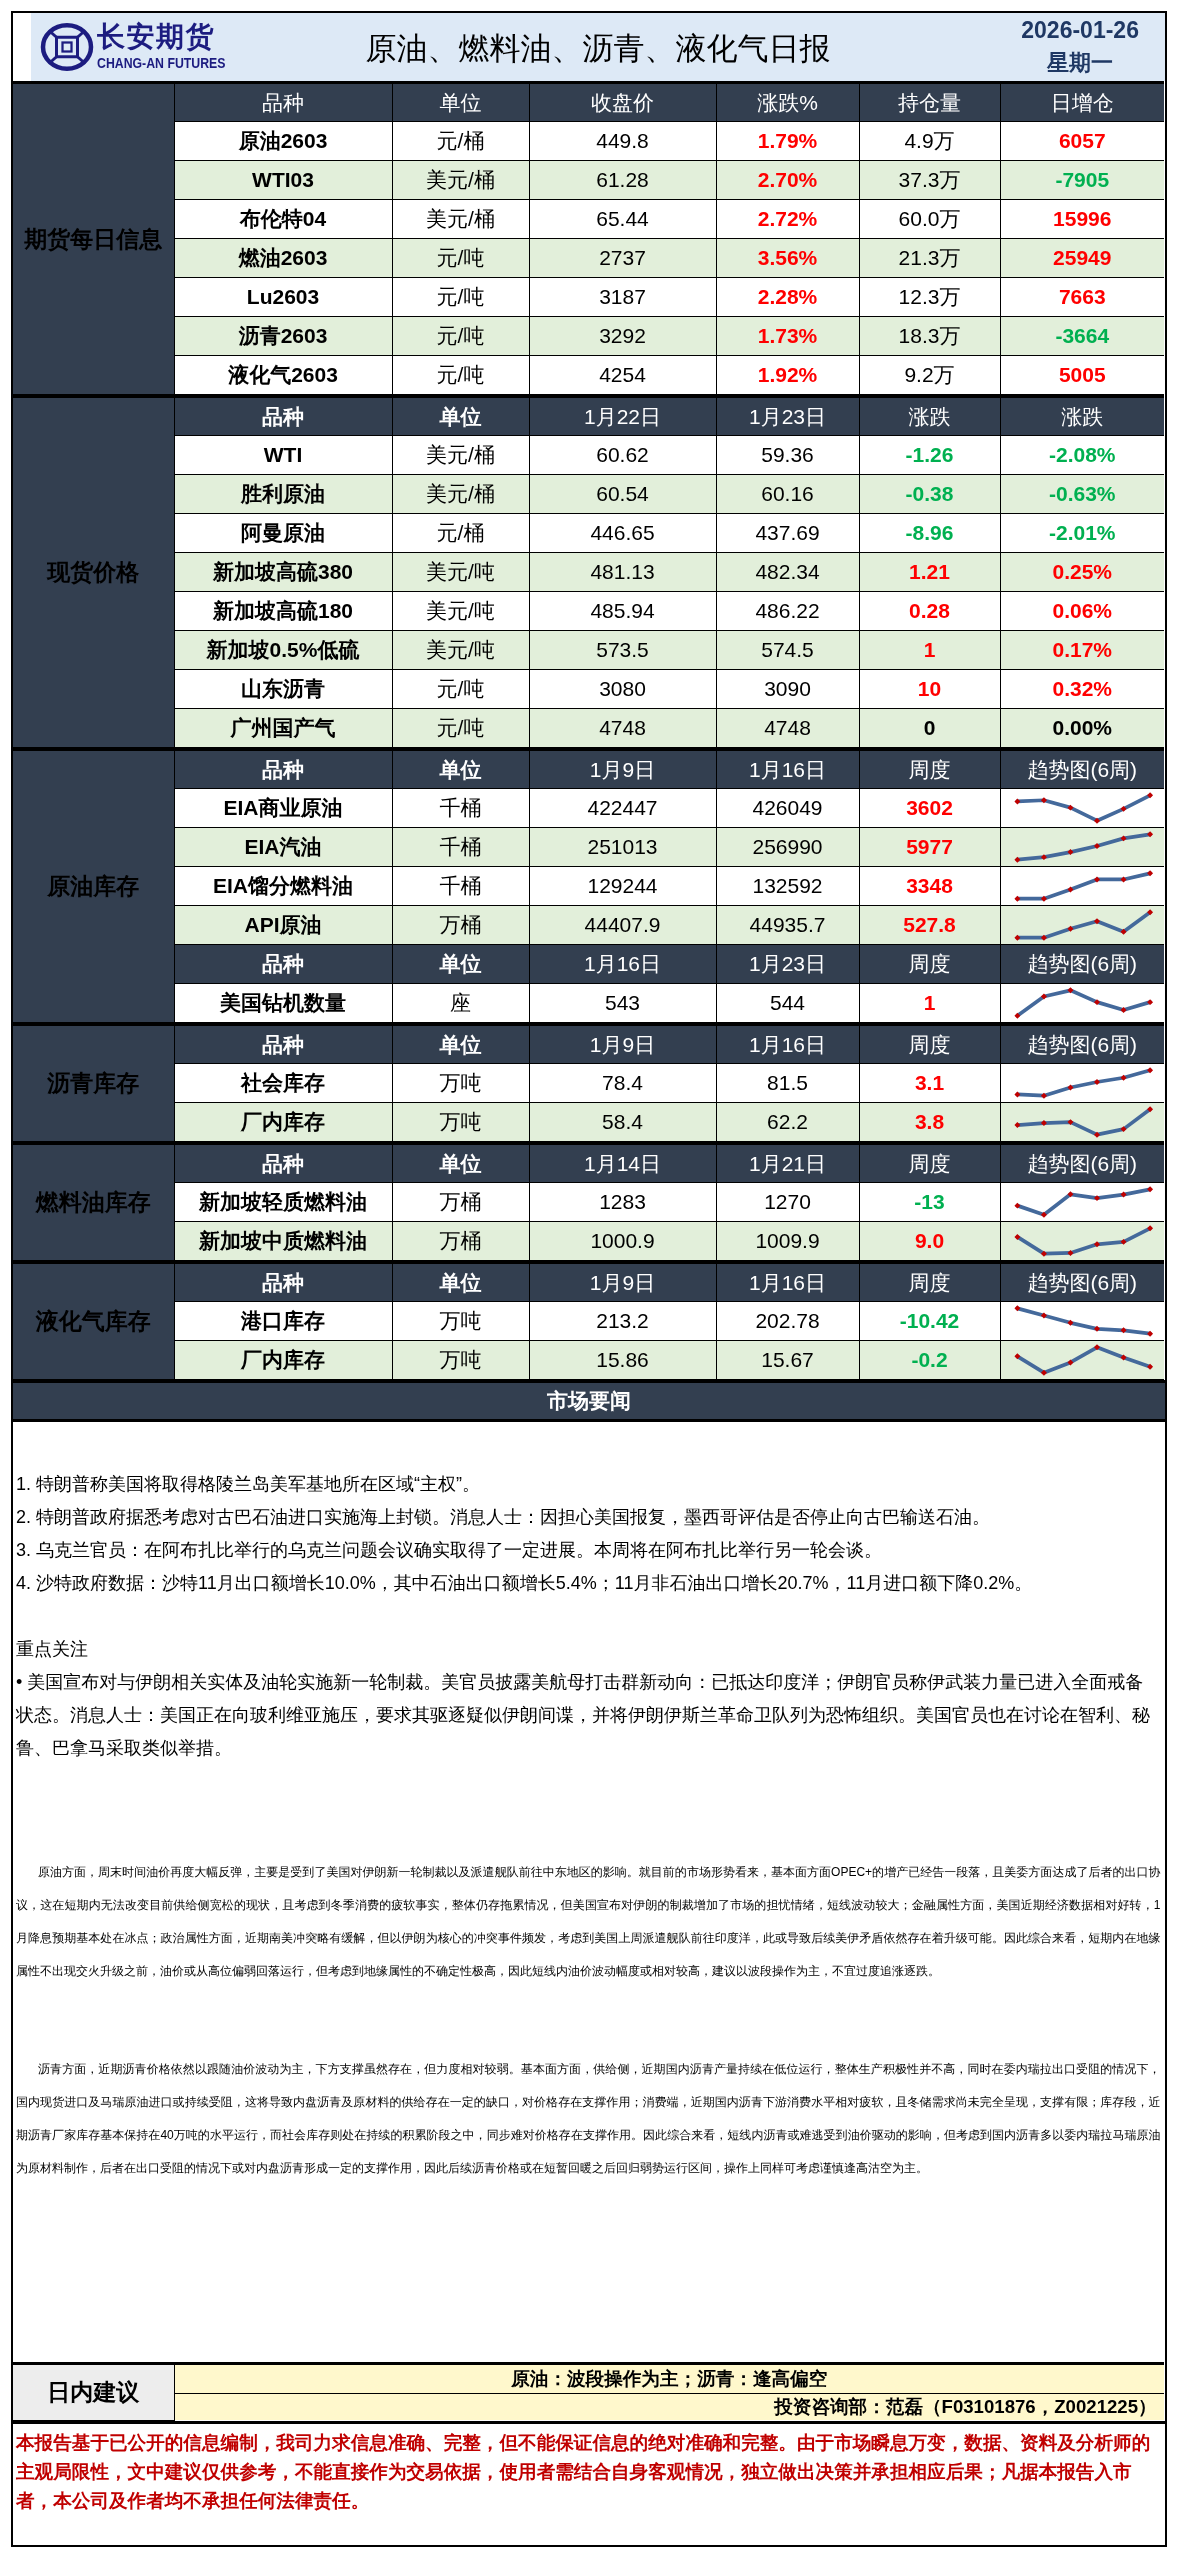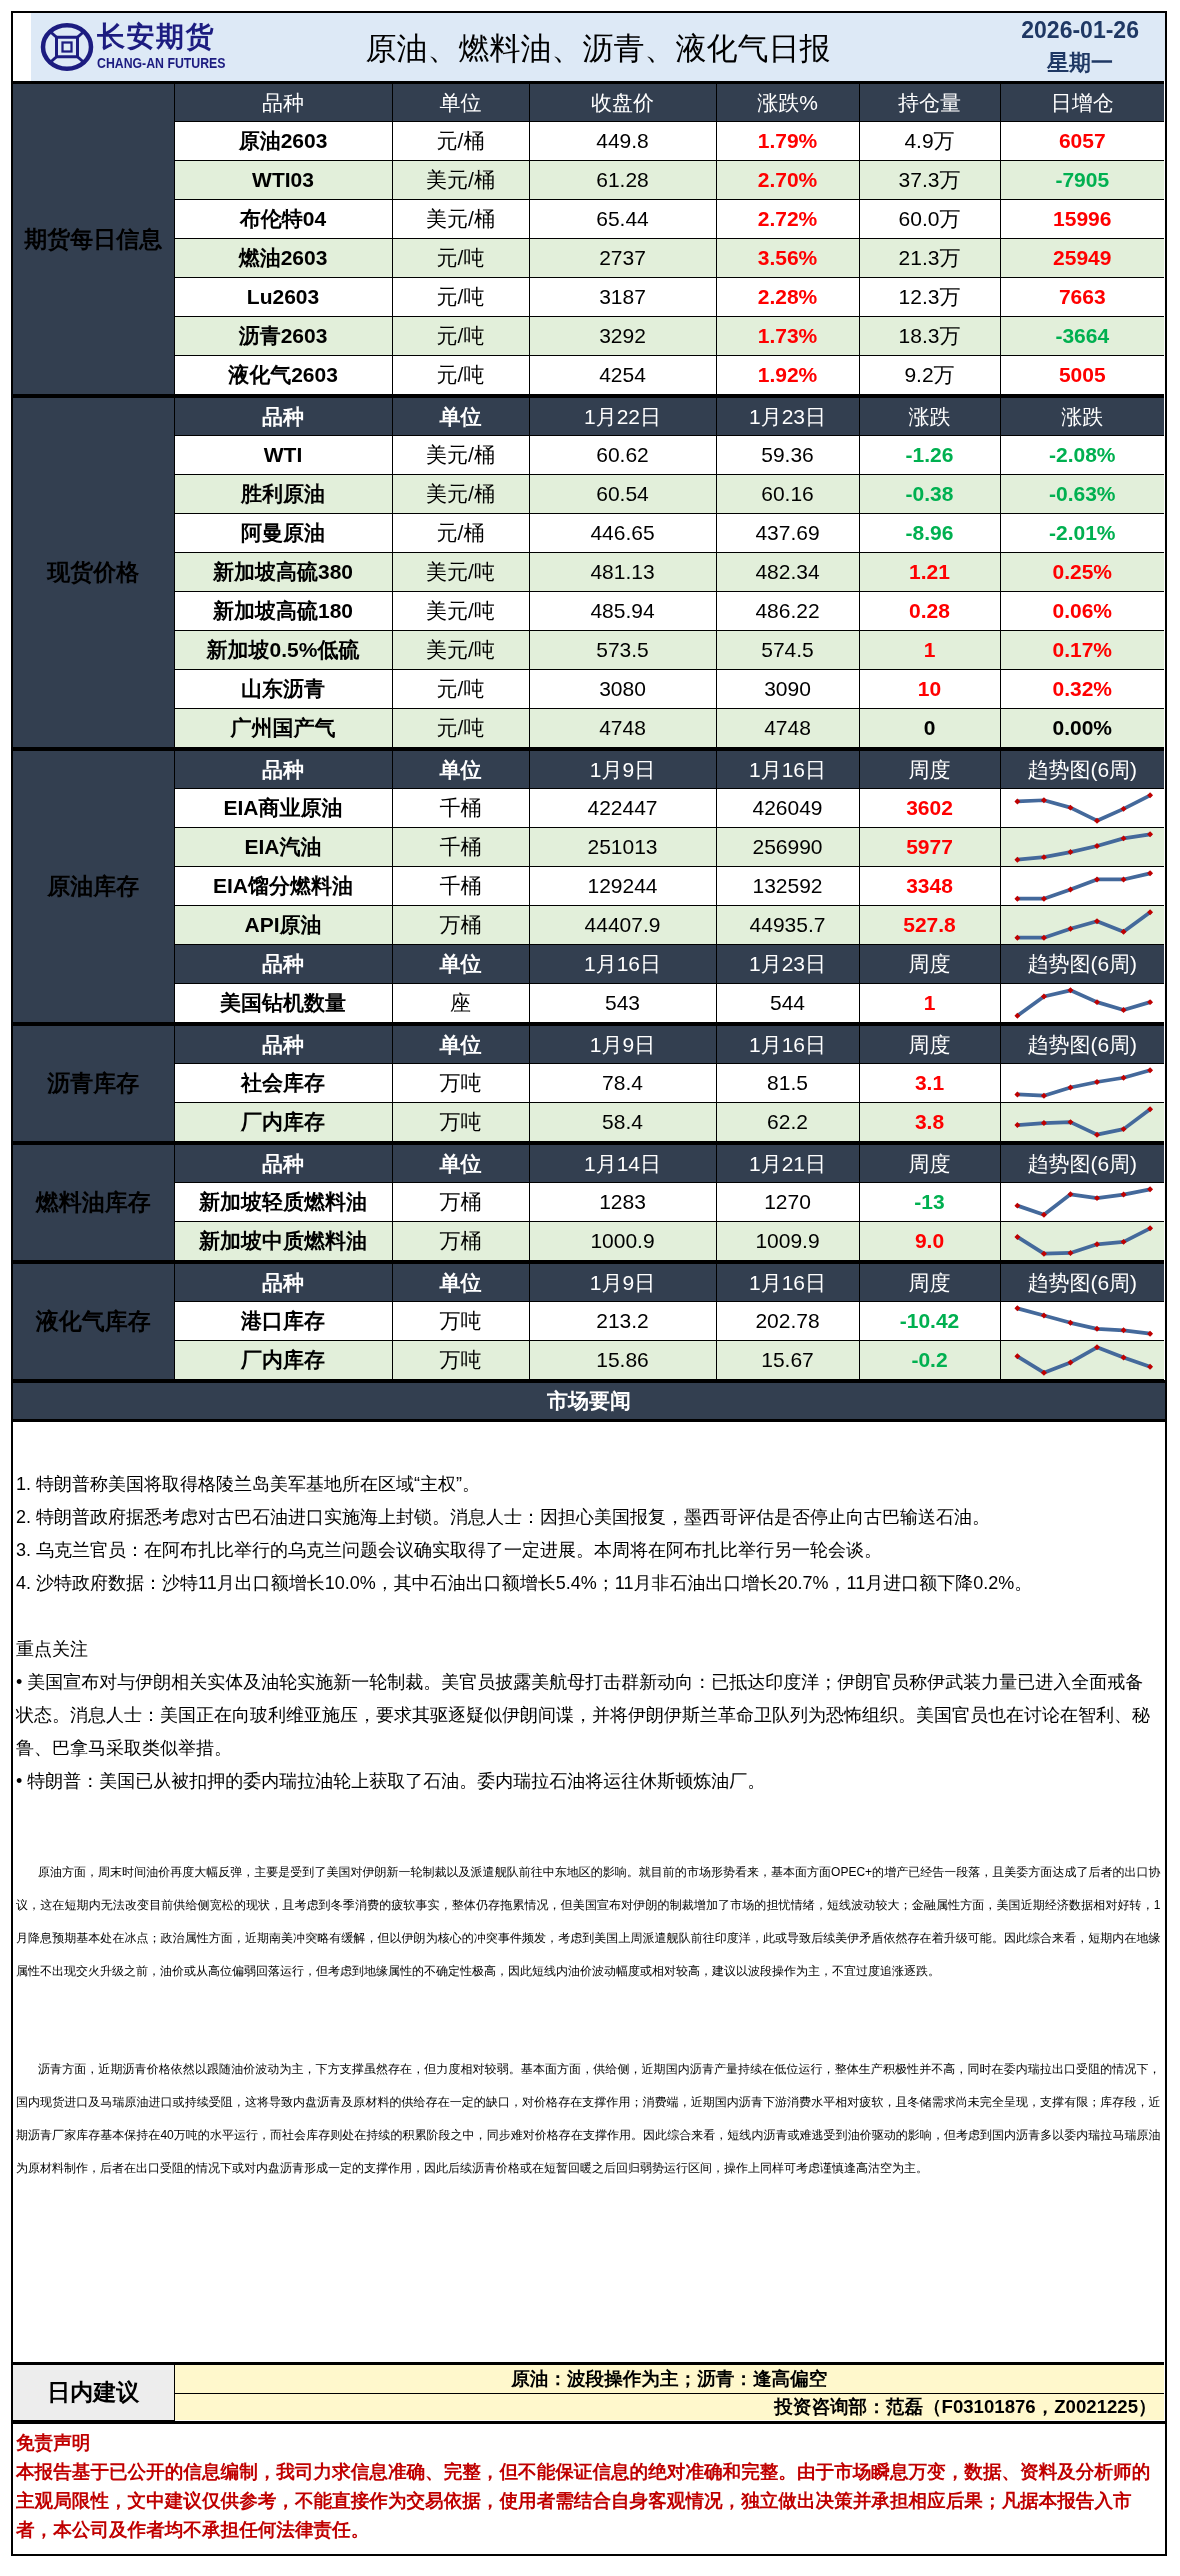--- a/index.html
+++ b/index.html
@@ -554,21 +554,20 @@
     <span>市场要闻</span>
   </div>
   <div class="news-body">
     <p>1. 特朗普称美国将取得格陵兰岛美军基地所在区域“主权”。</p>
     <p>2. 特朗普政府据悉考虑对古巴石油进口实施海上封锁。消息人士：因担心美国报复，墨西哥评估是否停止向古巴输送石油。</p>
     <p>3. 乌克兰官员：在阿布扎比举行的乌克兰问题会议确实取得了一定进展。本周将在阿布扎比举行另一轮会谈。</p>
     <p>4. 沙特政府数据：沙特11月出口额增长10.0%，其中石油出口额增长5.4%；11月非石油出口增长20.7%，11月进口额下降0.2%。</p>
     <p class="blank"></p>
     <p>重点关注</p>
     <p>• 美国宣布对与伊朗相关实体及油轮实施新一轮制裁。美官员披露美航母打击群新动向：已抵达印度洋；伊朗官员称伊武装力量已进入全面戒备状态。消息人士：美国正在向玻利维亚施压，要求其驱逐疑似伊朗间谍，并将伊朗伊斯兰革命卫队列为恐怖组织。美国官员也在讨论在智利、秘鲁、巴拿马采取类似举措。</p>
-    <p>• 特朗普：美国已从被扣押的委内瑞拉油轮上获取了石油。委内瑞拉石油将运往休斯顿炼油厂。</p>
   </div>
 
   <div class="analysis-body">
     <p class="para">原油方面，周末时间油价再度大幅反弹，主要是受到了美国对伊朗新一轮制裁以及派遣舰队前往中东地区的影响。就目前的市场形势看来，基本面方面OPEC+的增产已经告一段落，且美委方面达成了后者的出口协议，这在短期内无法改变目前供给侧宽松的现状，且考虑到冬季消费的疲软事实，整体仍存拖累情况，但美国宣布对伊朗的制裁增加了市场的担忧情绪，短线波动较大；金融属性方面，美国近期经济数据相对好转，1月降息预期基本处在冰点；政治属性方面，近期南美冲突略有缓解，但以伊朗为核心的冲突事件频发，考虑到美国上周派遣舰队前往印度洋，此或导致后续美伊矛盾依然存在着升级可能。因此综合来看，短期内在地缘属性不出现交火升级之前，油价或从高位偏弱回落运行，但考虑到地缘属性的不确定性极高，因此短线内油价波动幅度或相对较高，建议以波段操作为主，不宜过度追涨逐跌。</p>
     <div class="gap"></div>
     <p class="para">沥青方面，近期沥青价格依然以跟随油价波动为主，下方支撑虽然存在，但力度相对较弱。基本面方面，供给侧，近期国内沥青产量持续在低位运行，整体生产积极性并不高，同时在委内瑞拉出口受阻的情况下，国内现货进口及马瑞原油进口或持续受阻，这将导致内盘沥青及原材料的供给存在一定的缺口，对价格存在支撑作用；消费端，近期国内沥青下游消费水平相对疲软，且冬储需求尚未完全呈现，支撑有限；库存段，近期沥青厂家库存基本保持在40万吨的水平运行，而社会库存则处在持续的积累阶段之中，同步难对价格存在支撑作用。因此综合来看，短线内沥青或难逃受到油价驱动的影响，但考虑到国内沥青多以委内瑞拉马瑞原油为原材料制作，后者在出口受阻的情况下或对内盘沥青形成一定的支撑作用，因此后续沥青价格或在短暂回暖之后回归弱势运行区间，操作上同样可考虑谨慎逢高沽空为主。</p>
   </div>
 
   <table class="advice">
     <colgroup>
@@ -580,17 +579,16 @@
       <td class="lbl" rowspan="2">日内建议</td>
       <td class="adv1">原油：波段操作为主；沥青：逢高偏空</td>
     </tr>
     <tr>
       <td class="adv2">投资咨询部：范磊（F03101876，Z0021225）</td>
     </tr>
   </tbody>
     </table>
 
   <div class="disclaimer">
-    <p>免责声明</p>
     <p>本报告基于已公开的信息编制，我司力求信息准确、完整，但不能保证信息的绝对准确和完整。由于市场瞬息万变，数据、资料及分析师的主观局限性，文中建议仅供参考，不能直接作为交易依据，使用者需结合自身客观情况，独立做出决策并承担相应后果；凡据本报告入市者，本公司及作者均不承担任何法律责任。</p>
   </div>
 </div>
 
 
 </body></html>

